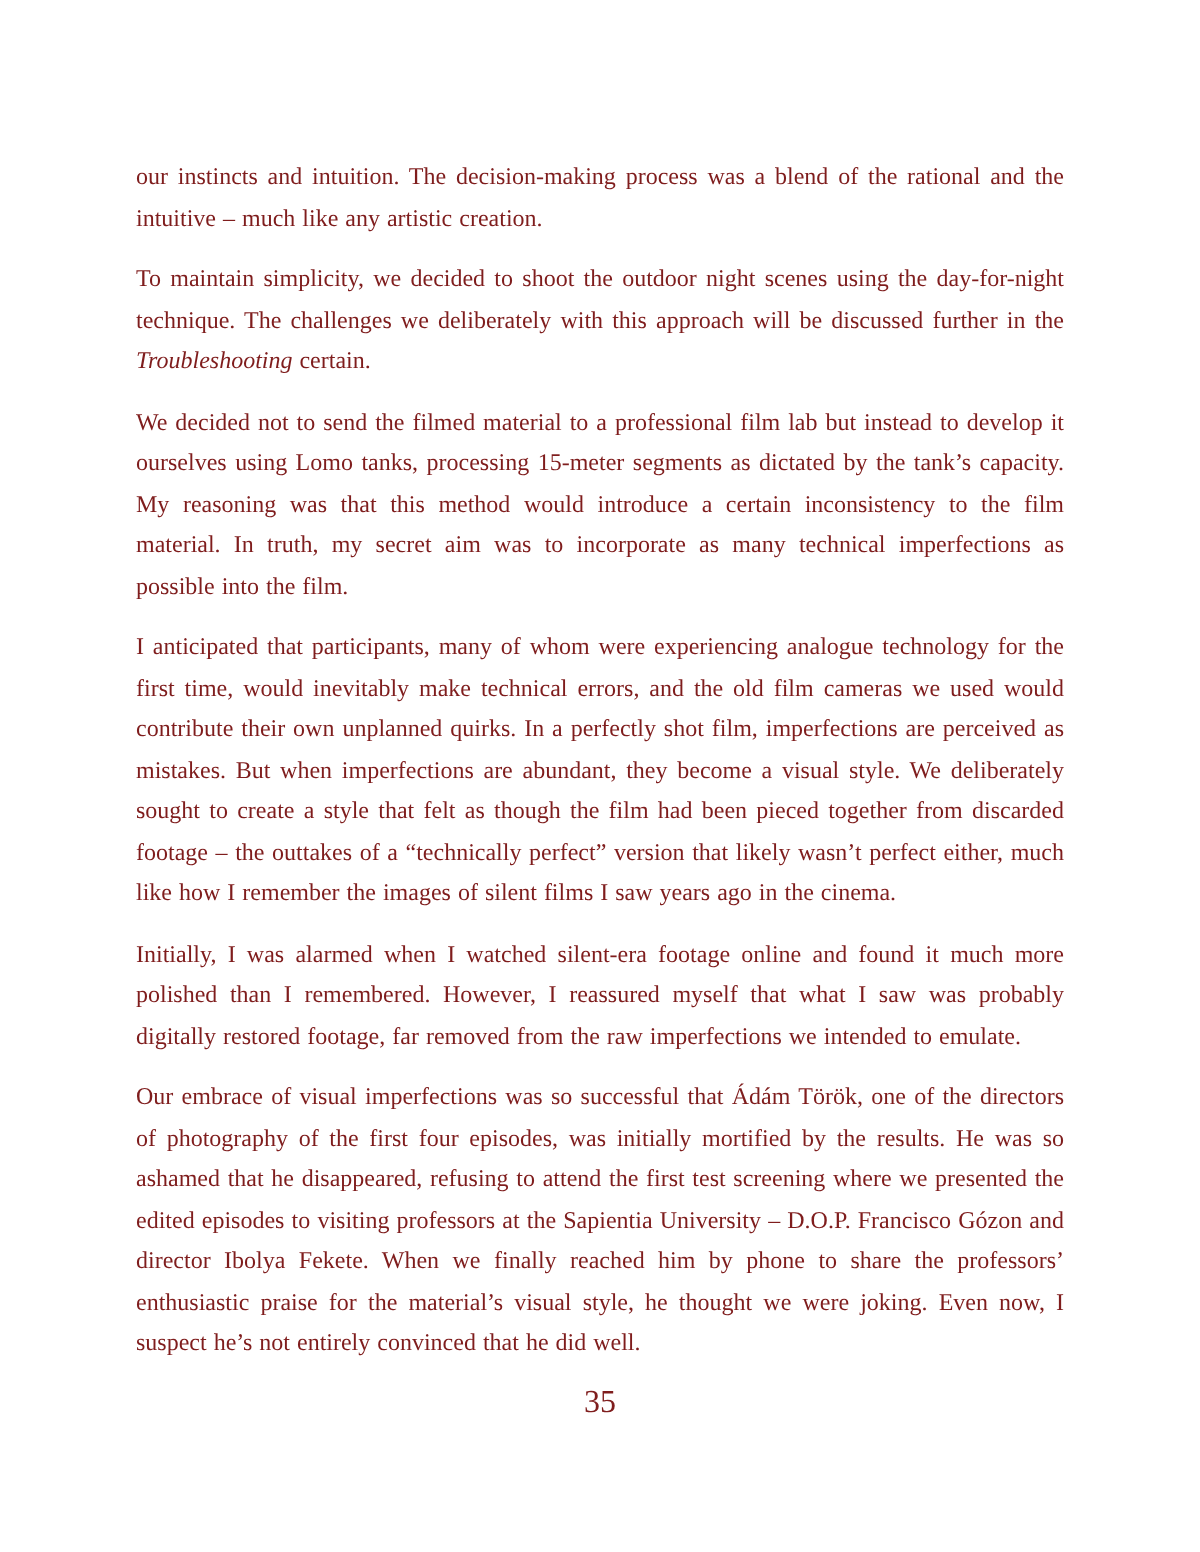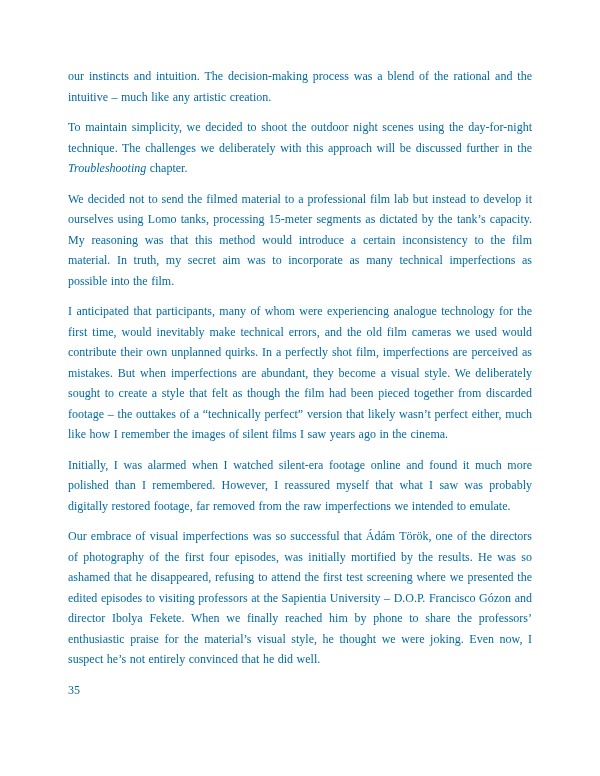--- a/index.html
+++ b/index.html
@@ -10,50 +10,50 @@
   body {
     width: 600px;
     height: 776px;
     position: relative;
     overflow: hidden;
     font-family: "Liberation Serif", serif;
   }
   .page {
     position: absolute;
     left: 68px;
-    top: 66px;
+    top: 78px;
     width: 464px;
-    color: #0369a1;
+    color: #7f1d1d;
   }
   .body-text p {
     margin: 0 0 10px 0;
     font-size: 12px;
     line-height: 20.5px;
     text-align: justify;
     word-spacing: 0.5px;
   }
   .body-text p.justify-last {
     text-align-last: justify;
   }
   .body-text .italic {
     font-style: italic;
   }
   .page-number {
-    font-size: 12px;
+    font-size: 16px;
     line-height: 20.5px;
-    text-align: left;
+    text-align: center;
     margin-top: 0;
   }
 </style>
 </head>
 <body>
 
 <div class="page">
   <div class="body-text">
       <p><span>our instincts and intuition. The decision-making process was a blend of the rational and the intuitive – much like any artistic creation.</span></p>
-      <p><span>To maintain simplicity, we decided to shoot the outdoor night scenes using the day-for-night technique. The challenges we deliberately with this approach will be discussed further in the </span><span class="italic">Troubleshooting</span><span> chapter.</span></p>
+      <p><span>To maintain simplicity, we decided to shoot the outdoor night scenes using the day-for-night technique. The challenges we deliberately with this approach will be discussed further in the </span><span class="italic">Troubleshooting</span><span> certain.</span></p>
       <p><span>We decided not to send the filmed material to a professional film lab but instead to develop it ourselves using Lomo tanks, processing 15-meter segments as dictated by the tank’s capacity. My reasoning was that this method would introduce a certain inconsistency to the film material. In truth, my secret aim was to incorporate as many technical imperfections as possible into the film.</span></p>
       <p><span>I anticipated that participants, many of whom were experiencing analogue technology for the first time, would inevitably make technical errors, and the old film cameras we used would contribute their own unplanned quirks. In a perfectly shot film, imperfections are perceived as mistakes. But when imperfections are abundant, they become a visual style. We deliberately sought to create a style that felt as though the film had been pieced together from discarded footage – the outtakes of a “technically perfect” version that likely wasn’t perfect either, much like how I remember the images of silent films I saw years ago in the cinema.</span></p>
       <p><span>Initially, I was alarmed when I watched silent-era footage online and found it much more polished than I remembered. However, I reassured myself that what I saw was probably digitally restored footage, far removed from the raw imperfections we intended to emulate.</span></p>
       <p><span>Our embrace of visual imperfections was so successful that Ádám Török, one of the directors of photography of the first four episodes, was initially mortified by the results. He was so ashamed that he disappeared, refusing to attend the first test screening where we presented the edited episodes to visiting professors at the Sapientia University – D.O.P. Francisco Gózon and director Ibolya Fekete. When we finally reached him by phone to share the professors’ enthusiastic praise for the material’s visual style, he thought we were joking. Even now, I suspect he’s not entirely convinced that he did well.</span></p>
     </div>
   <div class="page-number">35</div>
 </div>
 
 </body></html>

